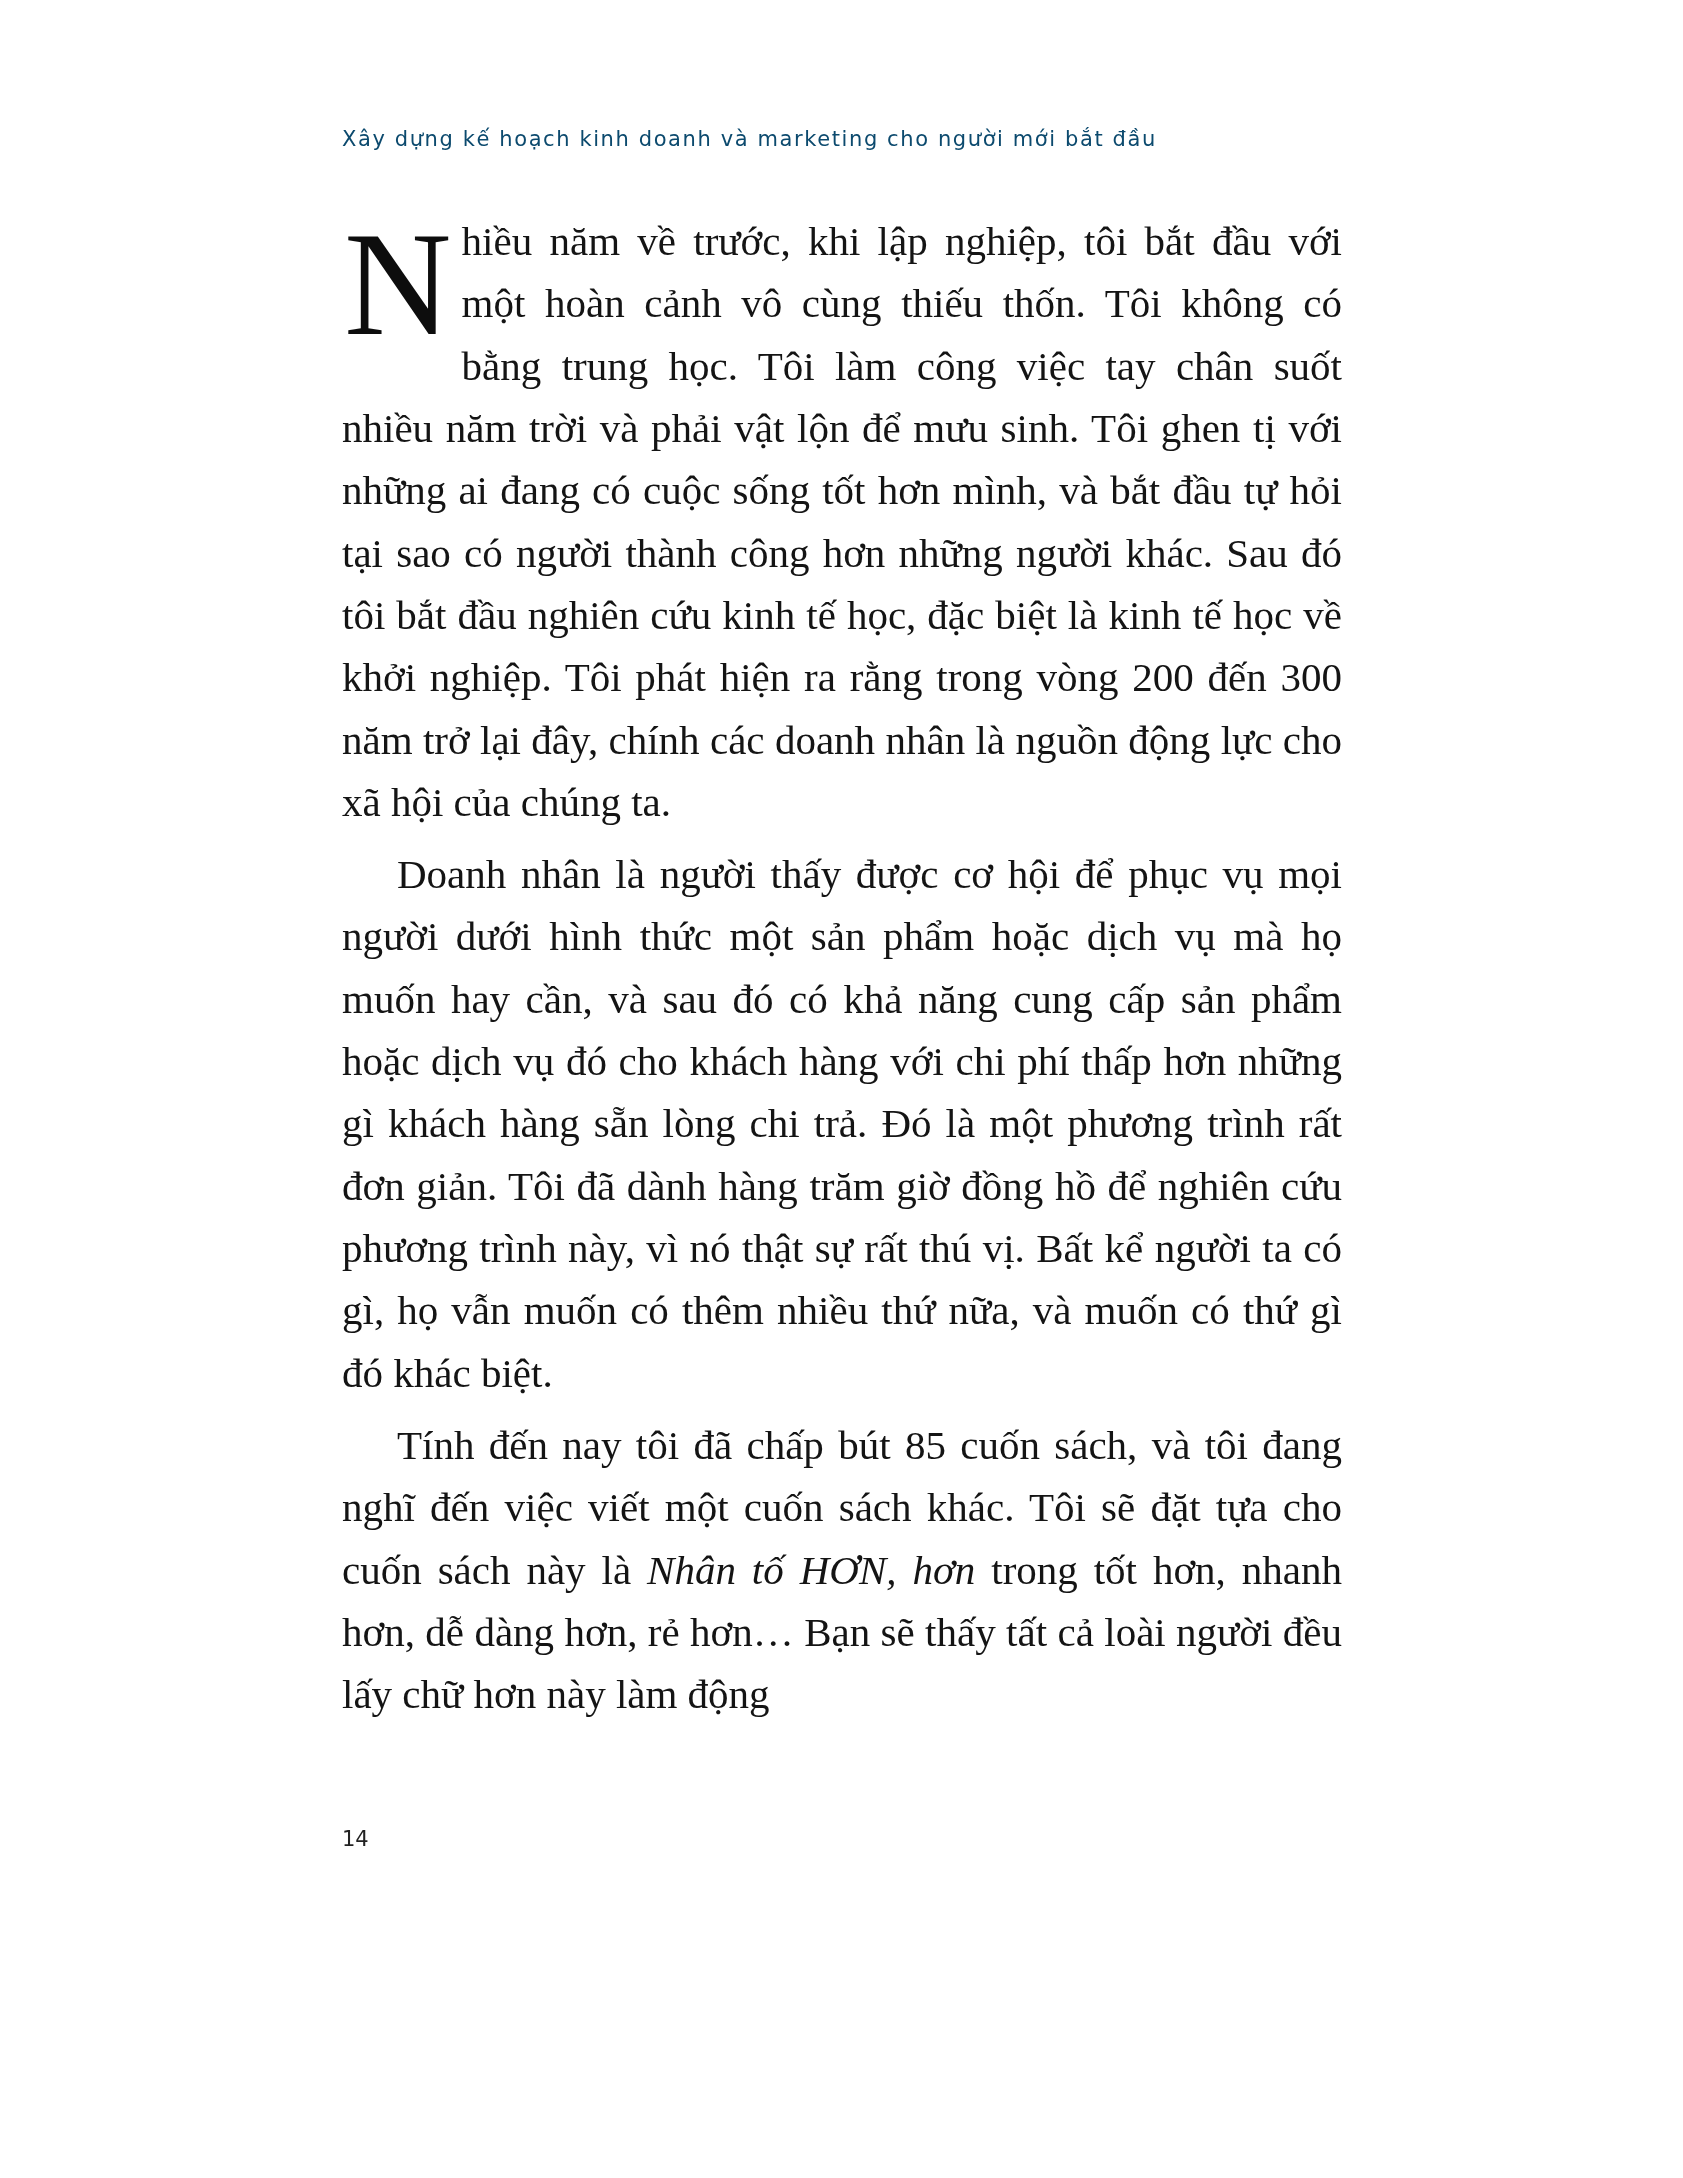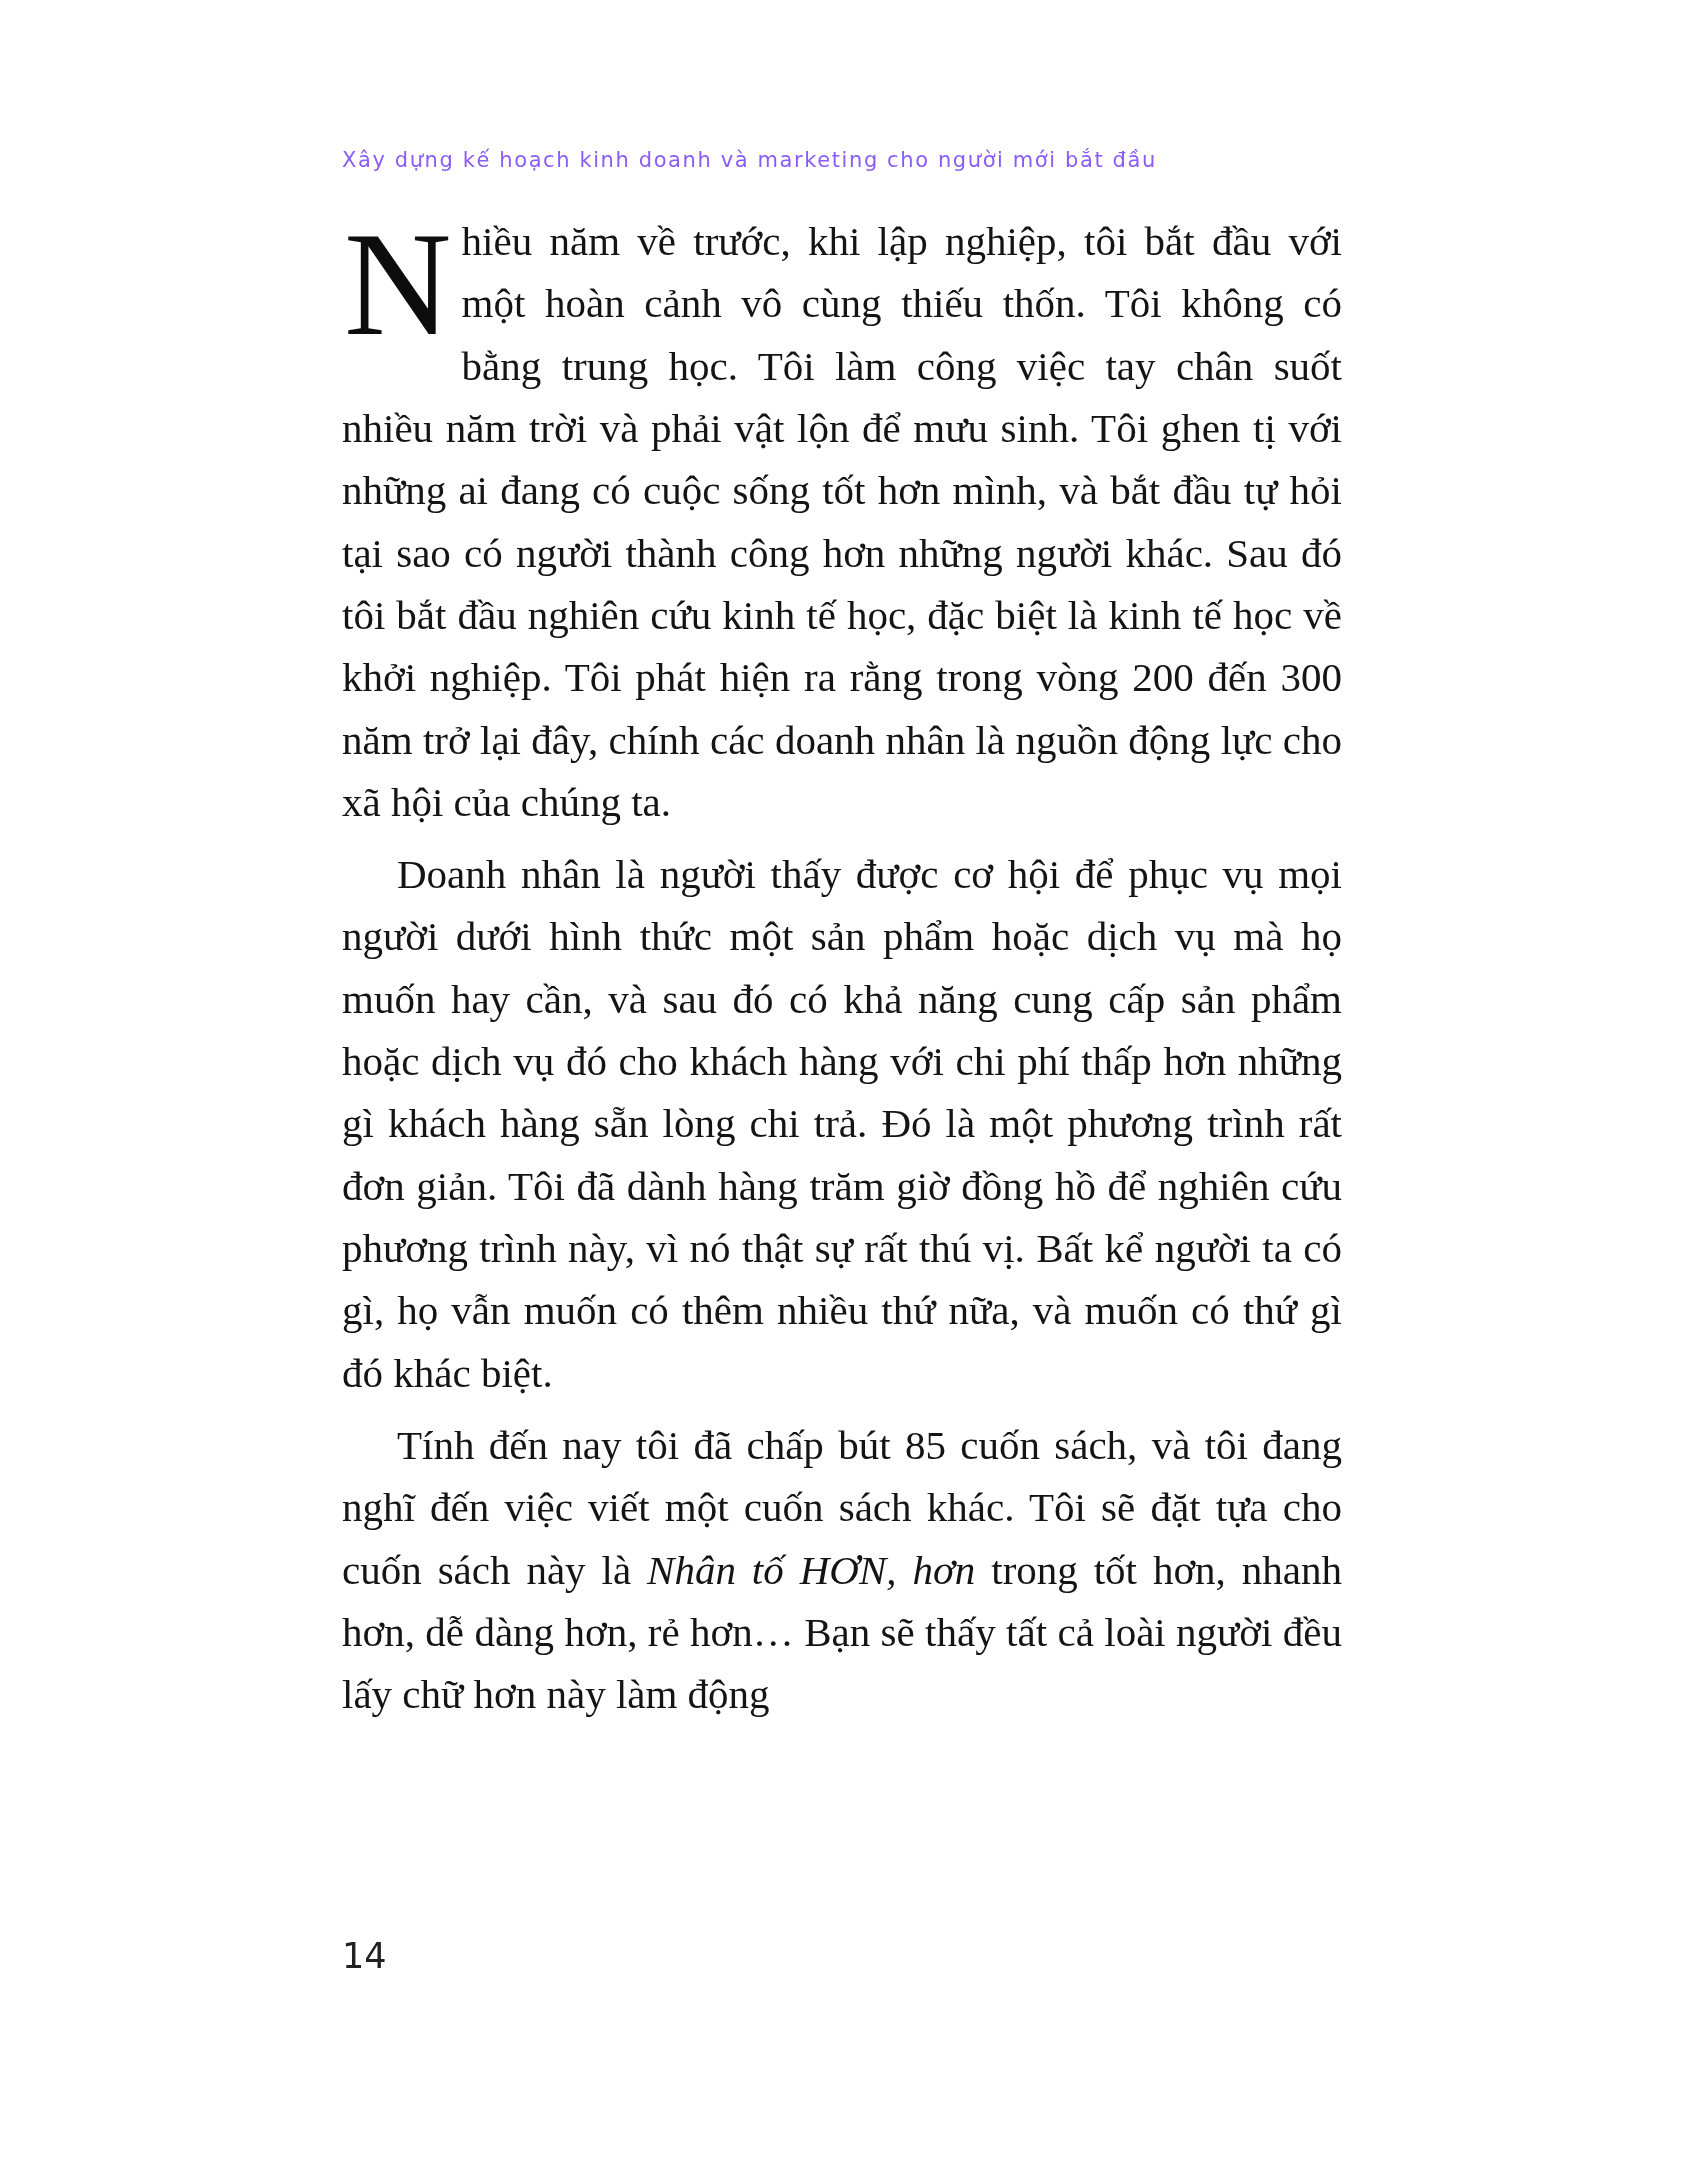--- a/index.html
+++ b/index.html
@@ -23,23 +23,22 @@
     background: #ffffff;
   }
   .running-head {
     position: absolute;
     top: 127px;
     left: 342px;
     width: 1000px;
     font-family: "DejaVu Sans", sans-serif;
     font-size: 21px;
     letter-spacing: 1.6px;
-    color: #8b5cf6;
+    color: #0c4a6e;
     white-space: nowrap;
-    margin-top: 21px;
   }
   .body-block {
     position: absolute;
     top: 210px;
     left: 342px;
     width: 1000px;
   }
   .para {
     font-size: 41px;
     line-height: 1.52;
@@ -68,24 +67,24 @@
   }
   .para.first::after {
     content: "";
     display: block;
     clear: both;
   }
   em {
   }
   .folio {
     position: absolute;
-    top: 1936px;
+    top: 1827px;
     left: 342px;
     font-family: "DejaVu Sans", sans-serif;
-    font-size: 35px;
+    font-size: 21px;
     color: #222;
   }
 </style>
 </head>
 <body>
 
 <div class="page">
 
   <div class="running-head">Xây dựng kế hoạch kinh doanh và marketing cho người mới bắt đầu</div>
 

